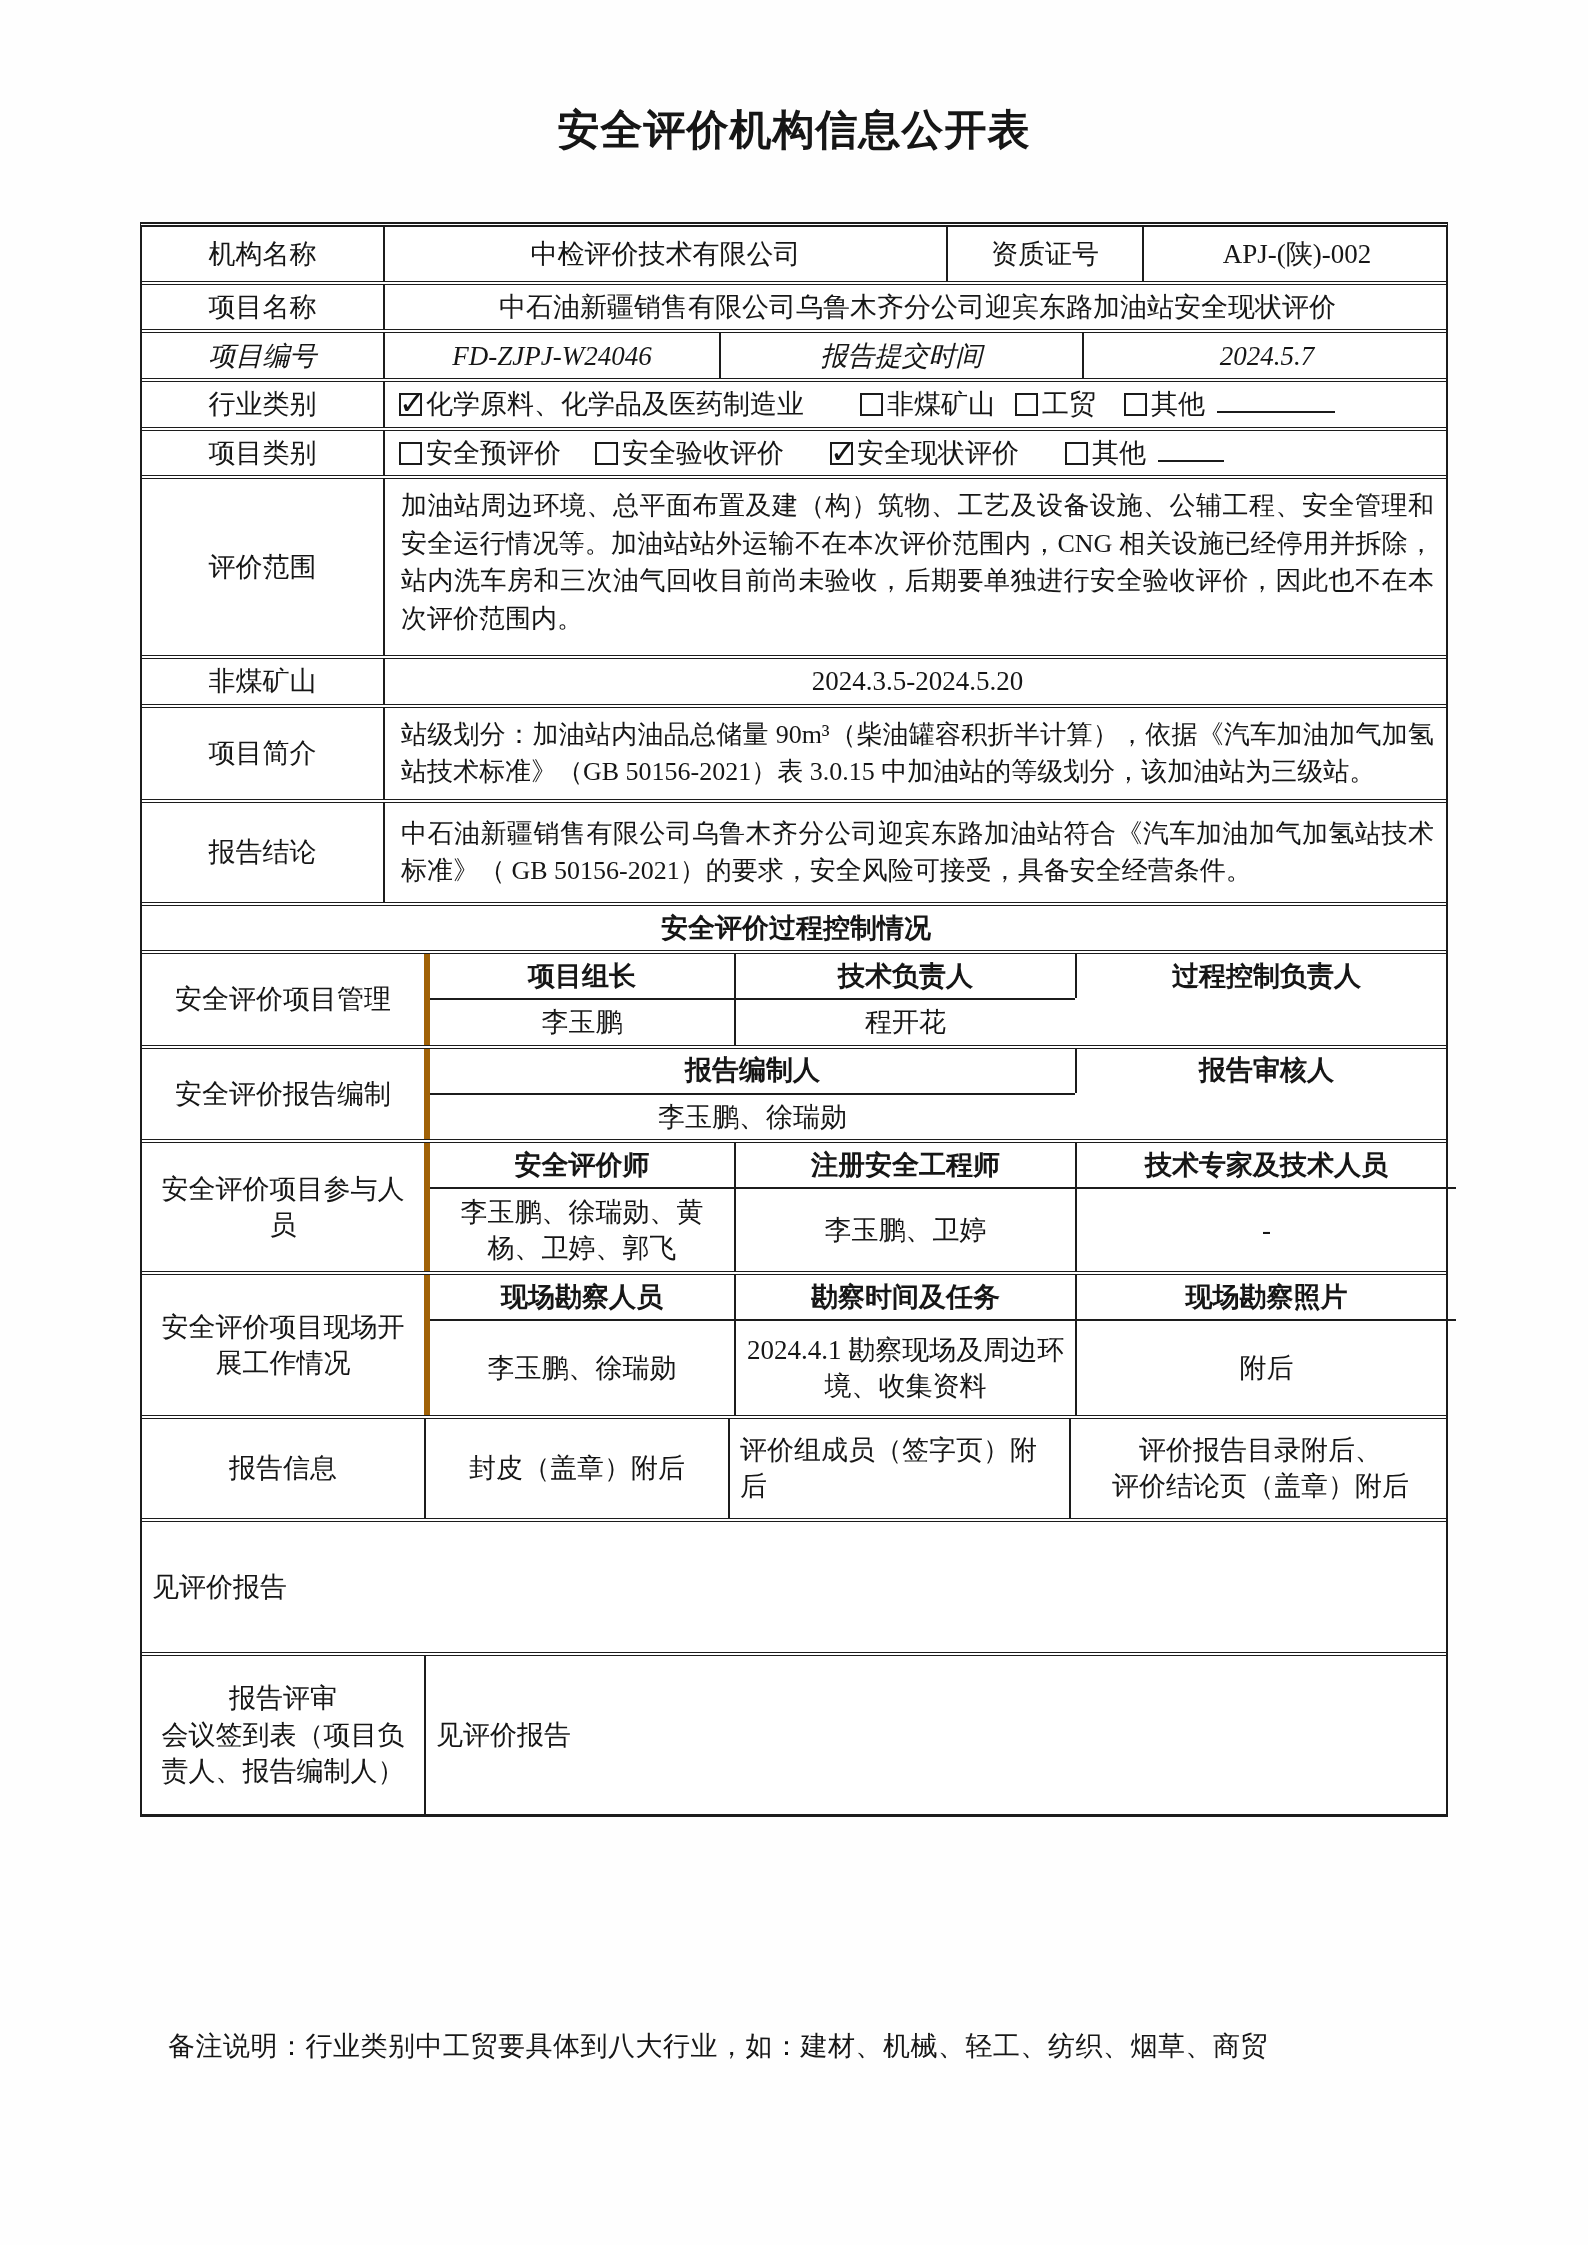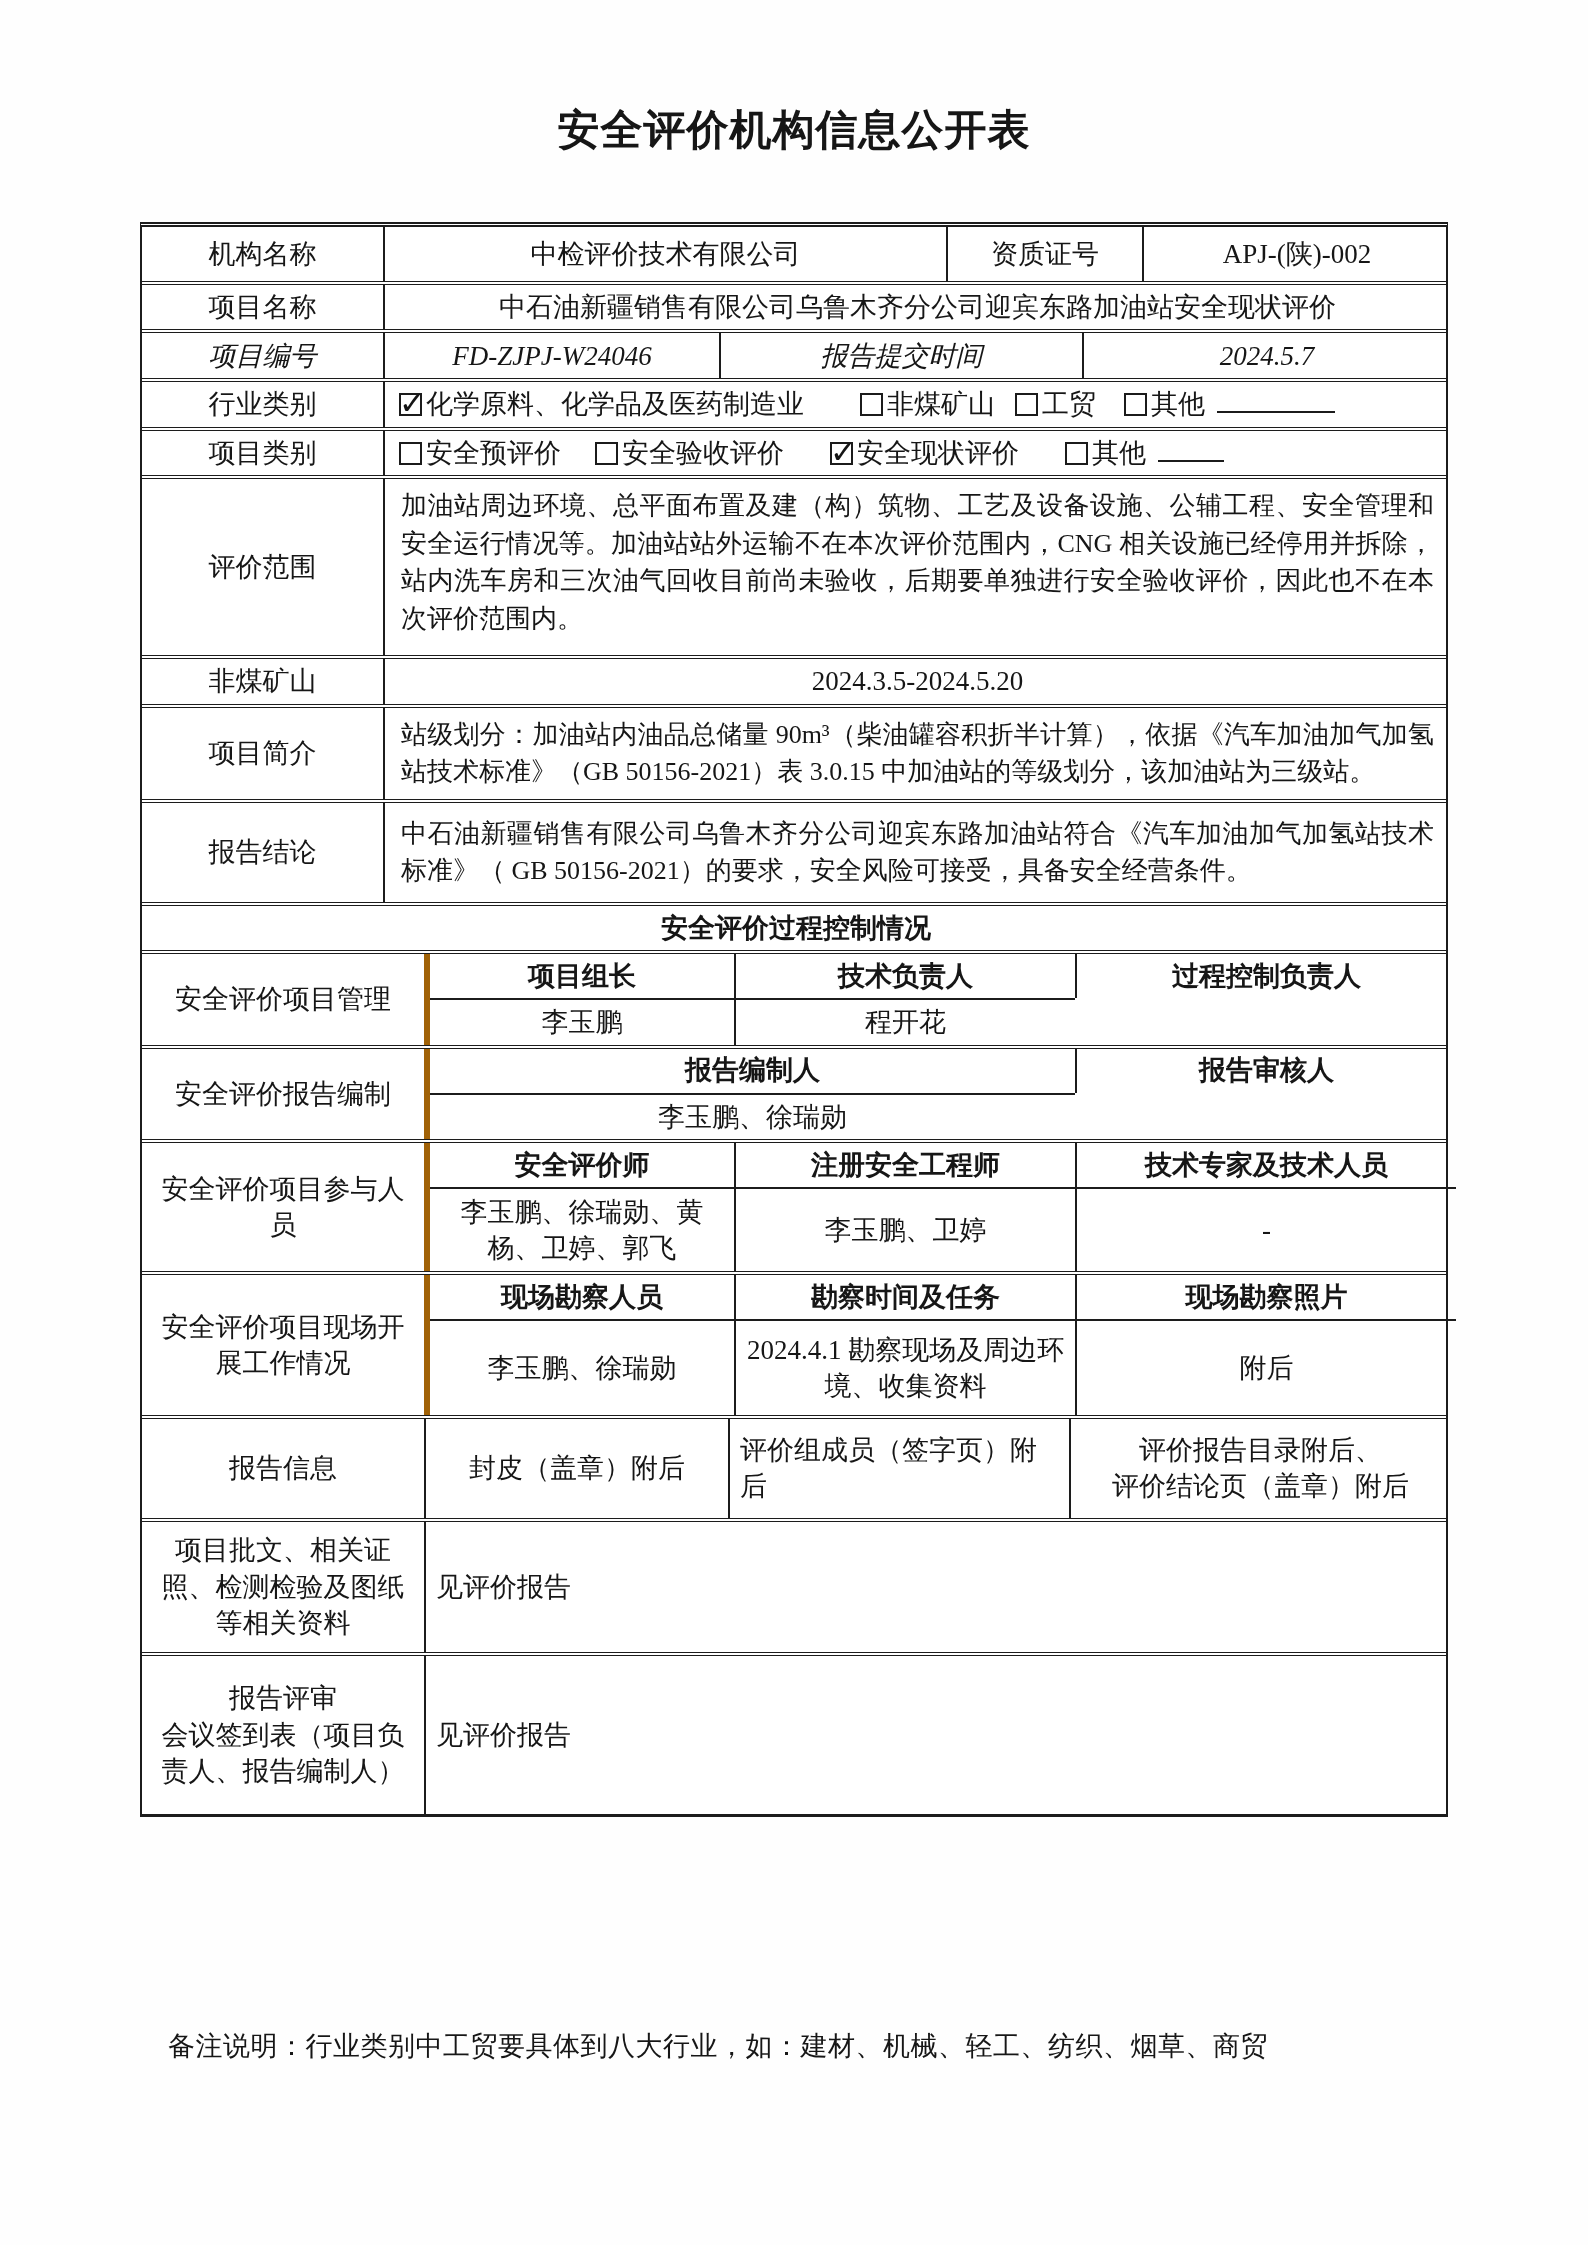--- a/index.html
+++ b/index.html
@@ -202,21 +202,20 @@
       <div class="cell lab h99">报告信息</div>
       <div class="cell h99">封皮（盖章）附后</div>
       <div class="cell left h99">评价组成员（签字页）附后</div>
       <div class="cell stack h99">
         <span>评价报告目录附后、</span>
         <span>评价结论页（盖章）附后</span>
       </div>
     </div>
 
     <div class="trow" style="grid-template-columns:282px 1026px;">
-      <div class="cell lab h130">项目批文、相关证照、检测检验及图纸等相关资料</div>
       <div class="cell left h130">见评价报告</div>
     </div>
 
     <div class="trow" style="grid-template-columns:282px 1026px;">
       <div class="cell lab stack h158">
         <span>报告评审</span>
         <span>会议签到表（项目负责人、报告编制人）</span>
       </div>
       <div class="cell left h158">见评价报告</div>
     </div>

